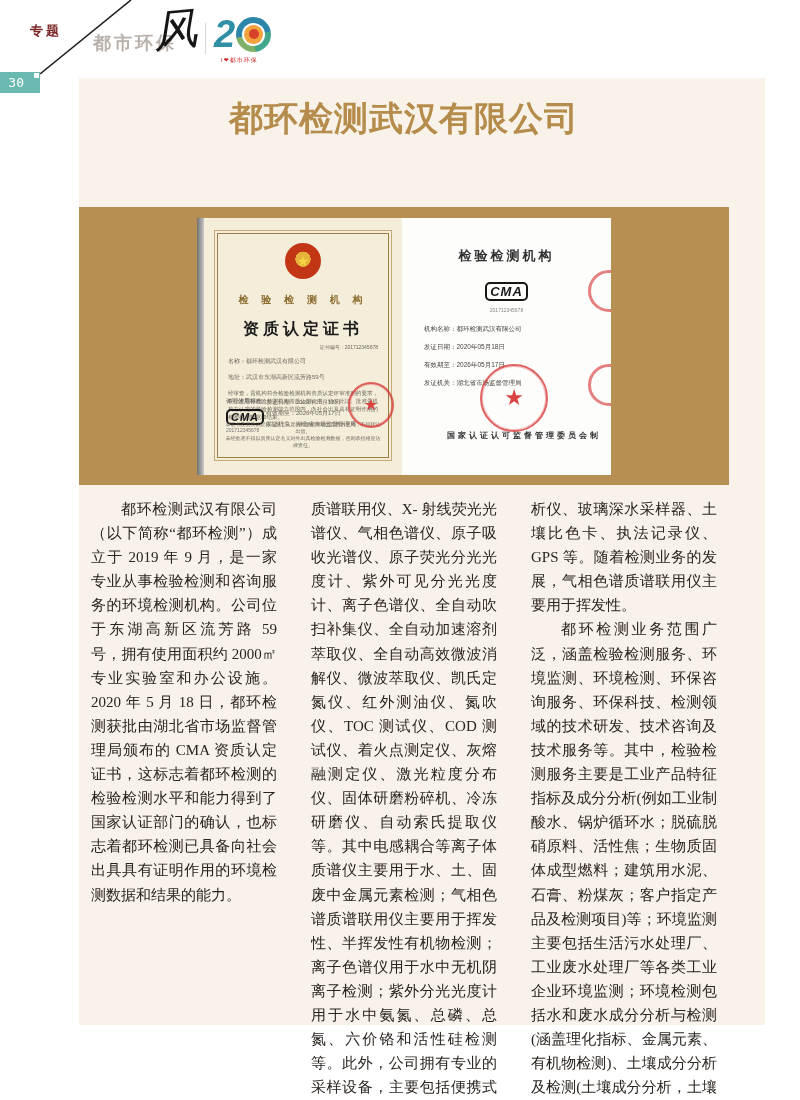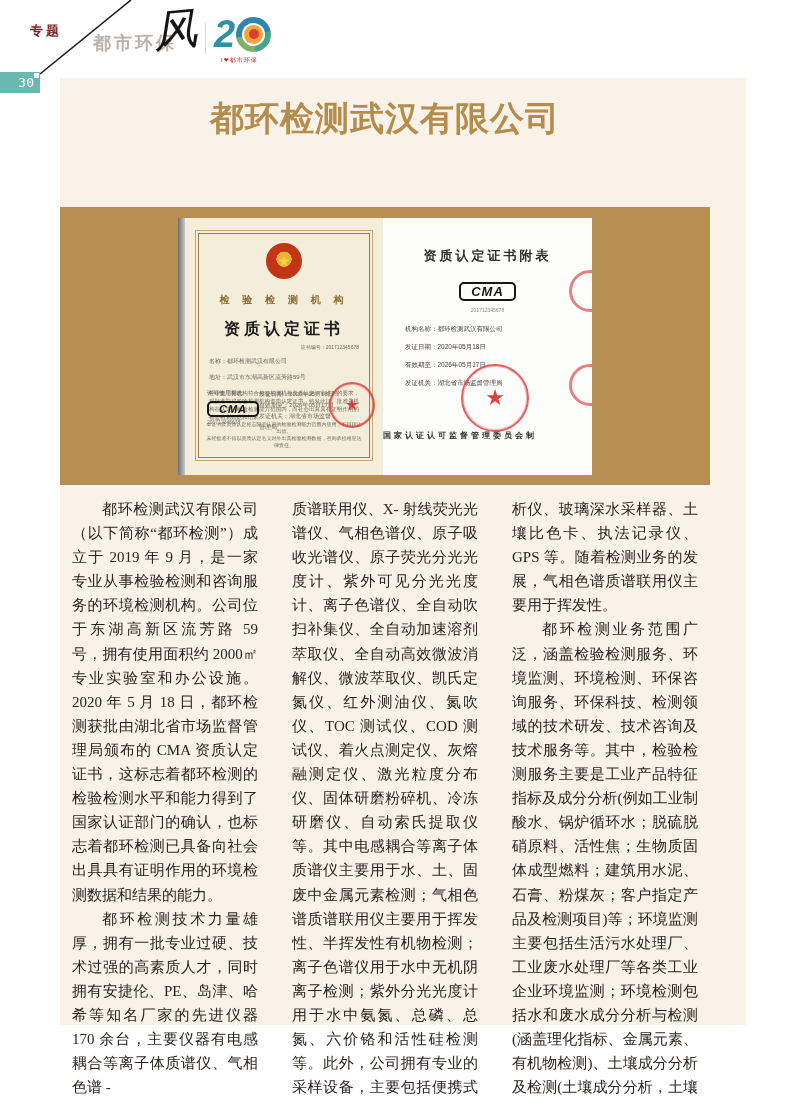--- a/index.html
+++ b/index.html
@@ -7,38 +7,38 @@
     width:800px;height:1100px;position:relative;overflow:hidden;
     background:#ffffff;
     font-family:"Liberation Sans","DejaVu Sans",sans-serif;
   }
   
   .section-label{position:absolute;left:30px;top:22px;font-size:13px;font-weight:bold;
     color:#7a2424;letter-spacing:3px;}
   .diag-svg{position:absolute;left:0;top:0;}
   .page-num{position:absolute;left:0;top:72px;width:40px;height:21px;background:#6ab9b1;
     color:#fff;font-family:"DejaVu Sans Mono","Liberation Mono",monospace;font-size:13px;
-    line-height:21px;text-align:right;padding-right:6px;box-sizing:border-box;}
+    line-height:21px;text-align:right;padding-right:16px;box-sizing:border-box;}
   .page-num::after{content:"";position:absolute;right:1px;top:1px;width:5px;height:5px;background:#fff;}
   .brand-text{position:absolute;left:93px;top:31px;color:#b9b1ab;font-size:18px;letter-spacing:3px;font-weight:bold;}
   .brand-calli{position:absolute;left:153px;top:6px;font-size:44px;line-height:48px;color:#151515;
     font-style:italic;font-family:"DejaVu Serif","Liberation Serif",serif;transform:rotate(-5deg);}
   .header-divider{position:absolute;left:205px;top:23px;width:1px;height:31px;background:#dad6d2;}
   .logo20{position:absolute;left:214px;top:15px;display:flex;align-items:center;}
   .logo20-2{font-size:38px;line-height:38px;font-weight:800;font-style:italic;color:#2f8fa5;}
   .logo20-0{width:35px;height:35px;border-radius:50%;margin-left:1px;
     background:conic-gradient(#2e86ab 0 22%,#43a88b 22% 48%,#7fb069 48% 72%,#2e86ab 72% 100%);
     display:flex;align-items:center;justify-content:center;}
   .logo20-0-mid{width:23px;height:23px;border-radius:50%;background:#fff;display:flex;align-items:center;justify-content:center;}
   .logo20-0-ring{width:19px;height:19px;border-radius:50%;background:#f2a33c;display:flex;align-items:center;justify-content:center;}
   .logo20-0-core{width:10px;height:10px;border-radius:50%;background:#d8402a;}
   .logo20-caption{position:absolute;left:221px;top:56px;font-size:6px;color:#cc2222;letter-spacing:1px;white-space:nowrap;}
 
   
-  .content{position:absolute;left:60px;top:78px;width:686px;height:947px;background:#f8f2e8;}
+  .content{position:absolute;left:79px;top:78px;width:686px;height:947px;background:#f8f2e8;}
   .title-block{position:absolute;top:18px;left:0;width:650px;text-align:center;
     color:#b58c4b;font-weight:bold;}
   .title-line{font-size:34px;line-height:45px;letter-spacing:1px;}
 
   
   .band{position:absolute;top:129px;left:0;width:650px;height:278px;background:#b78f52;}
   .photo{position:absolute;left:118px;top:11px;width:414px;height:257px;background:#fdfdfc;}
   .photo-left-edge{position:absolute;left:0;top:0;width:7px;height:257px;
     background:linear-gradient(90deg,#6f6f6f,#c9c9c9);}
   .photo-bottom-edge{position:absolute;left:7px;bottom:0;width:280px;height:3px;background:#8e8c88;}
@@ -53,21 +53,21 @@
     display:flex;align-items:center;justify-content:center;color:#f5d442;font-size:14px;line-height:14px;}
   .cl-header{color:#8b6b2e;font-weight:bold;font-size:10px;letter-spacing:5px;margin-top:14px;}
   .cl-title{color:#1b1b1b;font-weight:bold;font-size:16px;letter-spacing:4px;margin-top:12px;
     font-family:"Liberation Serif","DejaVu Serif",serif;}
   .blurry{filter:blur(0.5px);color:#6d675e;}
   .cl-certno{font-size:5px;text-align:right;margin:4px 10px 0 0;}
   .cl-row{font-size:6px;text-align:left;margin:7px 0 0 10px;}
   .cl-body{font-size:5.5px;text-align:justify;margin:7px 10px 0 10px;line-height:8px;}
   .cl-bottom{position:absolute;left:8px;right:6px;bottom:24px;display:flex;justify-content:space-between;text-align:left;}
   .cma-label{font-size:6px;color:#555;}
-  .cma-mark{display:inline-block;border:2px solid #161616;border-radius:5px;padding:0 10px;
+  .cma-mark{display:inline-block;border:2px solid #161616;border-radius:5px;padding:0 3px;
     font-weight:800;font-style:italic;font-size:11px;color:#161616;margin-top:3px;letter-spacing:1px;}
   .cma-no{font-size:5px;color:#777;margin-top:2px;}
   .cl-dates{font-size:6px;line-height:11px;position:relative;padding-right:26px;}
   .cl-foot{position:absolute;left:6px;right:6px;bottom:8px;font-size:5px;line-height:7px;text-align:center;}
 
   .seal{border-radius:50%;position:absolute;display:flex;align-items:center;justify-content:center;
     border:2px solid rgba(214,45,45,0.75);color:rgba(214,45,45,0.9);}
   .seal-star{line-height:1;}
   .seal-left{width:42px;height:42px;right:8px;top:164px;font-size:16px;
     box-shadow:inset 0 0 0 1px rgba(214,45,45,0.25);}
@@ -76,21 +76,21 @@
   .seal-edge{width:36px;height:36px;right:-19px;font-size:12px;border-width:3px;opacity:0.8;}
   .seal-edge.a{top:52px;} .seal-edge.b{top:146px;}
 
   .cr-title{margin-top:28px;text-align:center;color:#2f2f2f;font-weight:bold;
     font-family:"Liberation Serif","DejaVu Serif",serif;font-size:13px;line-height:19px;letter-spacing:3px;}
   .cr-cma{text-align:center;margin-top:14px;}
   .cr-cma .cma-mark{font-size:13px;border-width:2.5px;}
   .cr-cmano{text-align:center;font-size:5px;color:#888;margin-top:6px;}
   .cr-rows{margin:12px 0 0 22px;text-align:left;}
   .cr-row{font-size:6.5px;margin-top:9px;color:#4a443c;}
-  .cr-footer{position:absolute;left:0;right:10px;top:212px;text-align:left;
+  .cr-footer{position:absolute;left:0;right:10px;top:212px;text-align:right;
     font-size:8px;font-weight:bold;letter-spacing:3px;color:#333;}
 
   
   .columns{position:absolute;top:419px;left:0;width:650px;height:600px;box-sizing:border-box;
     padding:0 12px;display:flex;gap:34px;
     font-family:"Liberation Serif","DejaVu Serif",serif;
     font-size:15px;line-height:24.1px;color:#2a241e;text-align:justify;overflow:hidden;}
   .col{width:200px;overflow:hidden;}
   .col p{margin:0;}
   .col p.indent{text-indent:2em;}
@@ -155,21 +155,21 @@
             <div>未经批准不得以资质认定名义对外出具检验检测数据，否则承担相应法律责任。</div>
           </div>
         </div>
         <div class="seal seal-left">
           <span class="seal-star">★</span>
         </div>
       </div>
 
       <div class="cert-right">
         <div class="cr-title">
-          <div>资质认定证书附表</div>
+          <div>检验检测机构</div>
         </div>
         <div class="cr-cma">
           <span class="cma-mark">CMA</span>
         </div>
         <div class="cr-cmano blurry">201712345678</div>
         <div class="cr-rows">
           <div class="cr-row blurry">机构名称：都环检测武汉有限公司</div>
           <div class="cr-row blurry">发证日期：2020年05月18日</div>
           <div class="cr-row blurry">有效期至：2026年05月17日</div>
           <div class="cr-row blurry">发证机关：湖北省市场监督管理局</div>
@@ -180,21 +180,20 @@
         </div>
         <div class="seal seal-edge a"></div>
         <div class="seal seal-edge b"></div>
       </div>
     </div>
   </div>
 
   <div class="columns">
     <div class="col">
       <p class="indent">都环检测武汉有限公司（以下简称“都环检测”）成立于 2019 年 9 月，是一家专业从事检验检测和咨询服务的环境检测机构。公司位于东湖高新区流芳路 59 号，拥有使用面积约 2000㎡ 专业实验室和办公设施。2020 年 5 月 18 日，都环检测获批由湖北省市场监督管理局颁布的 CMA 资质认定证书，这标志着都环检测的检验检测水平和能力得到了国家认证部门的确认，也标志着都环检测已具备向社会出具具有证明作用的环境检测数据和结果的能力。</p>
-      <p class="indent">都环检测技术力量雄厚，拥有一批专业过硬、技术过强的高素质人才，同时拥有安捷伦、PE、岛津、哈希等知名厂家的先进仪器 170 余台，主要仪器有电感耦合等离子体质谱仪、气相色谱 -</p>
     </div>
     <div class="col">
       <p>质谱联用仪、X- 射线荧光光谱仪、气相色谱仪、原子吸收光谱仪、原子荧光分光光度计、紫外可见分光光度计、离子色谱仪、全自动吹扫补集仪、全自动加速溶剂萃取仪、全自动高效微波消解仪、微波萃取仪、凯氏定氮仪、红外测油仪、氮吹仪、TOC 测试仪、COD 测试仪、着火点测定仪、灰熔融测定仪、激光粒度分布仪、固体研磨粉碎机、冷冻研磨仪、自动索氏提取仪等。其中电感耦合等离子体质谱仪主要用于水、土、固废中金属元素检测；气相色谱质谱联用仪主要用于挥发性、半挥发性有机物检测；离子色谱仪用于水中无机阴离子检测；紫外分光光度计用于水中氨氮、总磷、总氮、六价铬和活性硅检测等。此外，公司拥有专业的采样设备，主要包括便携式烟气分析仪、在线烟气分</p>
     </div>
     <div class="col">
       <p>析仪、玻璃深水采样器、土壤比色卡、执法记录仪、GPS 等。随着检测业务的发展，气相色谱质谱联用仪主要用于挥发性。</p>
       <p class="indent">都环检测业务范围广泛，涵盖检验检测服务、环境监测、环境检测、环保咨询服务、环保科技、检测领域的技术研发、技术咨询及技术服务等。其中，检验检测服务主要是工业产品特征指标及成分分析(例如工业制酸水、锅炉循环水；脱硫脱硝原料、活性焦；生物质固体成型燃料；建筑用水泥、石膏、粉煤灰；客户指定产品及检测项目)等；环境监测主要包括生活污水处理厂、工业废水处理厂等各类工业企业环境监测；环境检测包括水和废水成分分析与检测(涵盖理化指标、金属元素、有机物检测)、土壤成分分析及检测(土壤成分分析，土壤有机、无机</p>
     </div>
   </div>
 

